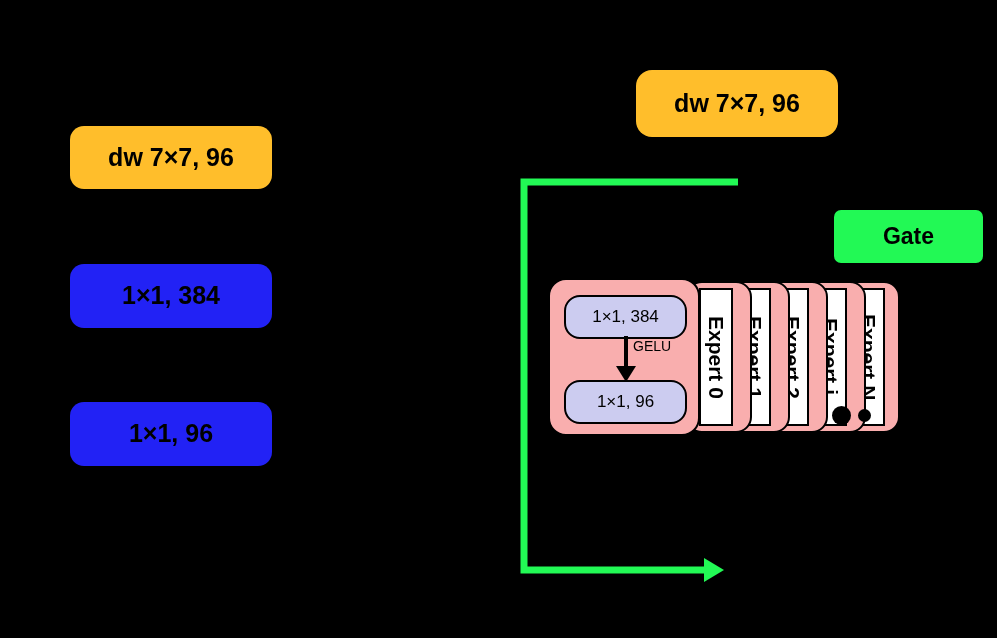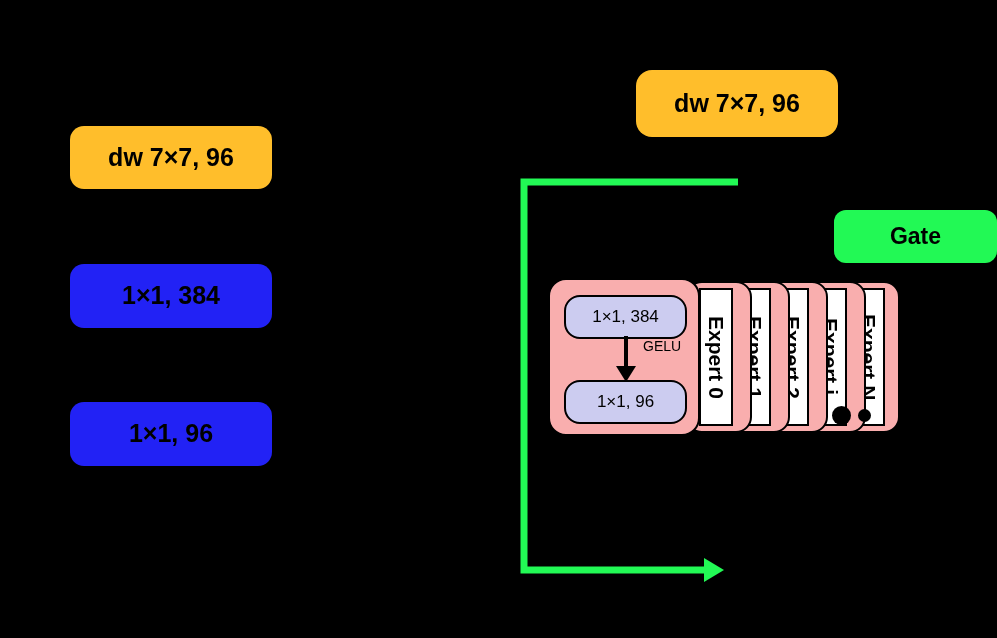--- a/index.html
+++ b/index.html
@@ -38,22 +38,22 @@
   }
   .pill-orange { background: #ffbe2b; }
   .pill-blue   { background: #2222f5; }
 
   #left-dw   { left: 70px;  top: 126px; width: 202px; height: 63px; }
   #left-mlp1 { left: 70px;  top: 264px; width: 202px; height: 64px; }
   #left-mlp2 { left: 70px;  top: 402px; width: 202px; height: 64px; }
 
   
   #right-dw  { left: 636px; top: 70px;  width: 202px; height: 67px; font-size: 25px; border-radius: 16px; }
-  #gate      { left: 834px; top: 210px; width: 163px; height: 53px; font-size: 23px;
-               background: #22f955; border-radius: 12px; }
+  #gate      { left: 834px; top: 210px; width: 149px; height: 53px; font-size: 23px;
+               background: #22f955; border-radius: 7px; }
 
   
   #green-path { position: absolute; left: 0; top: 0; width: 997px; height: 638px;
                 pointer-events: none; }
 
   
   #expert-stack { position: absolute; left: 548px; top: 278px; width: 360px; height: 165px; }
 
   .expert-card {
     position: absolute;
@@ -100,21 +100,21 @@
     align-items: center;
     justify-content: center;
     font-size: 17px;
     color: #000000;
   }
   #inner-op-1 { left: 14px; top: 15px;  width: 123px; height: 44px; }
   #inner-op-2 { left: 14px; top: 100px; width: 123px; height: 44px; }
 
   #gelu-arrow { position: absolute; left: 14px; top: 56px; width: 130px; height: 48px; }
   #gelu-label {
-    position: absolute; left: 93px; top: 58px;
+    position: absolute; left: 83px; top: 58px;
     font-size: 14px; color: #000000; white-space: nowrap;
   }
 
   .ellipsis-dots {
     position: absolute;
     display: flex;
     align-items: center;
     gap: 7px;
   }
   .dot { border-radius: 50%; background: #000000; }

